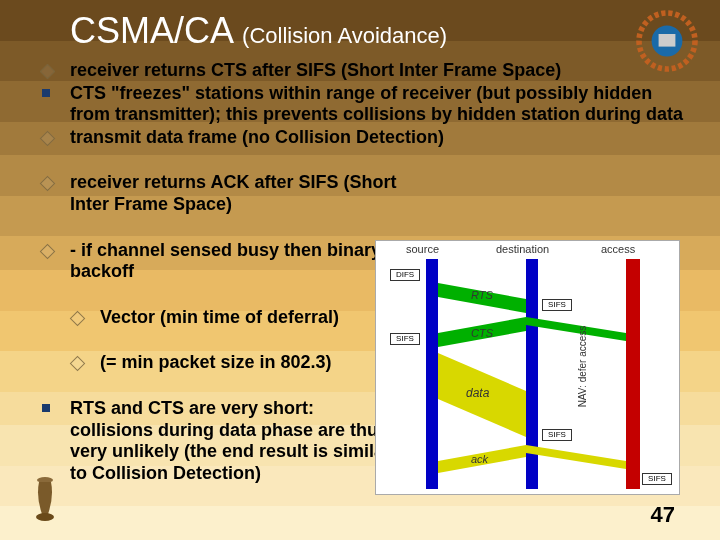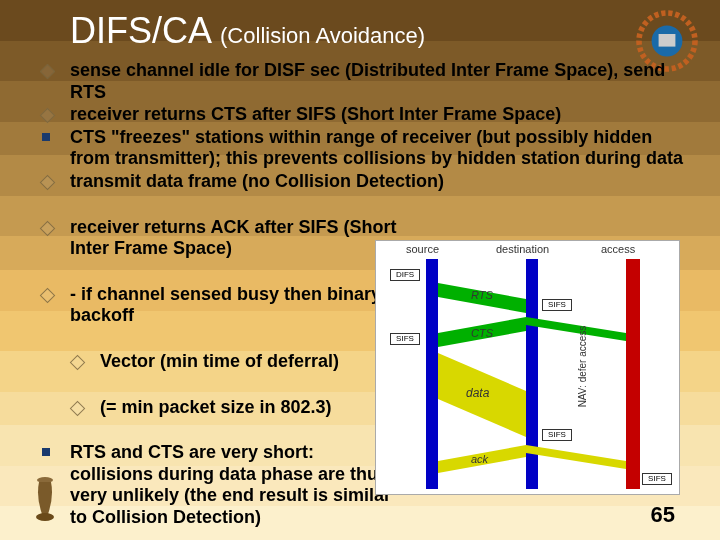--- a/index.html
+++ b/index.html
@@ -111,32 +111,31 @@
     <div class="line" style="top: 499.5px; height: 7.75px; background: rgb(250, 232, 188);"></div>
     <div class="line" style="top: 506.25px; height: 7.75px; background: rgb(252, 240, 204);"></div>
     <div class="line" style="top: 513px; height: 7.75px; background: rgb(252, 240, 204);"></div>
     <div class="line" style="top: 519.75px; height: 7.75px; background: rgb(252, 240, 204);"></div>
     <div class="line" style="top: 526.5px; height: 7.75px; background: rgb(252, 240, 204);"></div>
     <div class="line" style="top: 533.25px; height: 7.75px; background: rgb(252, 240, 204);"></div>
   </div>
 
 <div class="slide">
   <div class="title">
-    <span>DIFS/CA</span>
+    <span>CSMA/CA</span>
     <span class="paren">(Collision Avoidance)</span>
   </div>
   <div class="logo">
     <svg viewBox="0 0 100 100">
         <circle cx="50" cy="50" r="40" fill="none" stroke="#c06020" stroke-width="8" stroke-dasharray="6 4"></circle>
         <circle cx="50" cy="50" r="22" fill="#1a6aa8"></circle>
         <rect x="38" y="40" width="24" height="18" fill="#ccc"></rect>
       </svg>
   </div>
   <ul class="bullets" id="bl">
-      <li>sense channel idle for DISF sec (Distributed Inter Frame Space), send RTS</li>
       <li>receiver returns CTS after SIFS (Short Inter Frame Space)</li>
       <li class="square">CTS "freezes" stations within range of receiver (but possibly hidden from transmitter); this prevents collisions by hidden station during data</li>
       <li>transmit data frame (no Collision Detection)</li>
       <li class="hidden-wrap">receiver returns ACK after SIFS (Short Inter Frame Space)</li>
       <li class="hidden-wrap">- if channel sensed busy then binary backoff</li>
       <li class="sub hidden-wrap">Vector (min time of deferral)</li>
       <li class="sub hidden-wrap">(= min packet size in 802.3)</li>
       <li class="square hidden-wrap">RTS and CTS are very short: collisions during data phase are thus very unlikely (the end result is similar to Collision Detection)</li>
     </ul>
 </div>
@@ -169,13 +168,13 @@
 </div>
 
 <div class="urn">
   <svg viewBox="0 0 30 50">
       <ellipse cx="15" cy="8" rx="8" ry="3" fill="#8a6a3a"></ellipse>
       <path d="M9 10 Q6 25 12 42 L18 42 Q24 25 21 10 Z" fill="#7a5a2a"></path>
       <ellipse cx="15" cy="45" rx="9" ry="4" fill="#6a4a1a"></ellipse>
     </svg>
 </div>
 
-<div class="pagenum">65</div>
+<div class="pagenum">47</div>
 
 </body></html>

